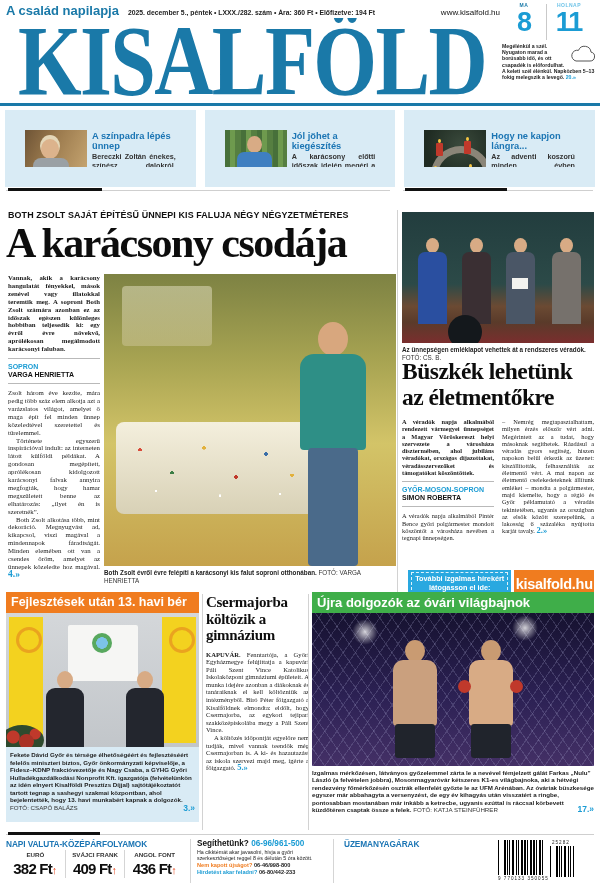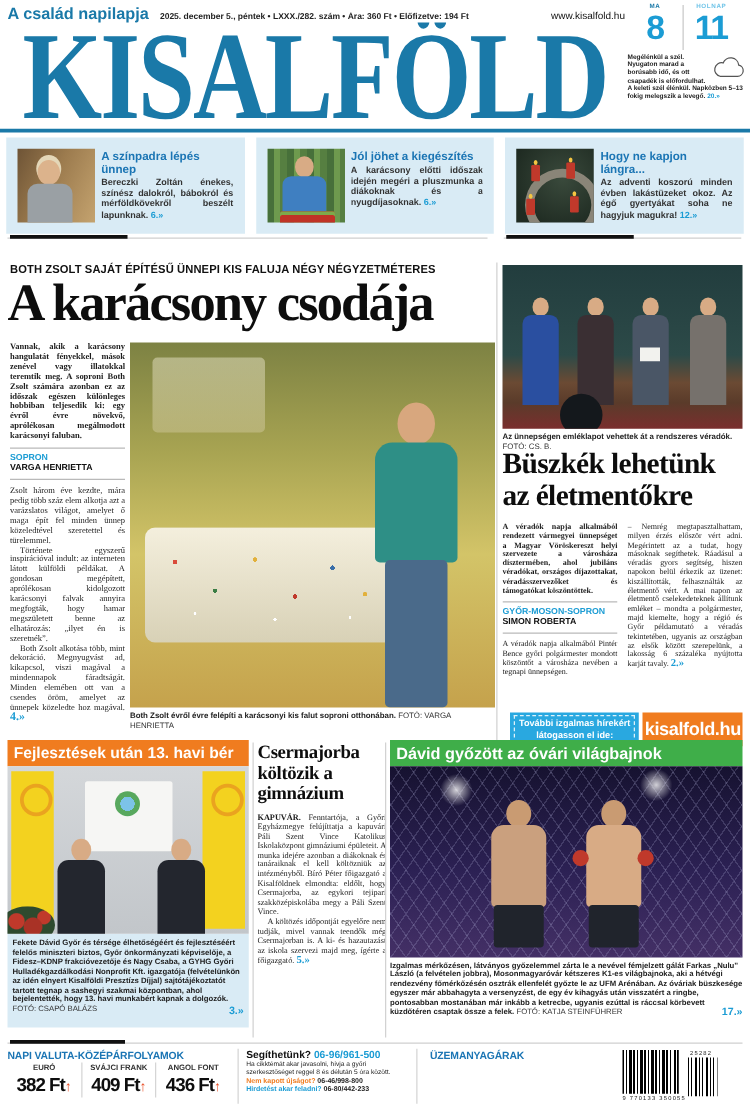--- a/index.html
+++ b/index.html
@@ -18,21 +18,21 @@
   .w-label{display:block;font-size:5px;font-weight:bold;letter-spacing:.5px;color:#1a79a8;}
   .w-label.light{color:#6fc4e8;}
   .w-temp{display:block;font-size:27px;font-weight:bold;color:#1b9cd4;line-height:28px;letter-spacing:-1px;}
   .w-sep{width:1px;background:#c9c9c9;height:36px;margin-top:2px;}
   .w-text{margin-top:3px;font-size:5.2px;line-height:6.2px;font-weight:bold;color:#222;text-align:left;}
   .w-cloud{float:right;margin:1px 0 1px 2px;}
   .pref{color:#1b9cd4;font-weight:bold;}
   .blue-rule{position:absolute;left:0;top:103px;width:600px;height:3px;background:#1a79a8;}
   
   .teasers{position:absolute;left:5px;top:110px;width:590px;height:77px;display:flex;gap:9px;}
-  .teaser{flex:1;background:#d9ebf5;display:flex;gap:5px;padding:9px;box-sizing:border-box;overflow:hidden;}
+  .teaser{flex:1;background:#d9ebf5;display:flex;gap:5px;padding:20px;box-sizing:border-box;overflow:hidden;}
   .t-photo{width:62px;flex:none;position:relative;overflow:hidden;}
   .t-body{flex:1;overflow:hidden;}
   .t-title{color:#1b75b4;font-weight:bold;font-size:9.3px;line-height:10px;margin:1px 0 2px;}
   .t-text{font-size:7.2px;line-height:8.5px;font-weight:bold;color:#333;text-align:justify;}
   
   .divider{position:absolute;height:1px;background:#cfcfcf;}
   .divider::before{content:"";position:absolute;left:2px;top:-2px;height:3px;background:#111;width:var(--tick,90px);}
   
   .main{position:absolute;left:6px;top:210px;width:588px;height:392px;}
   .kicker{position:absolute;left:2px;top:0;font-size:9.3px;font-weight:bold;letter-spacing:.1px;color:#111;transform:scaleX(.96);transform-origin:left;white-space:nowrap;}
@@ -365,21 +365,21 @@
 
     <div class="b-mid">
       <div class="headline-mid">Csermajorba költözik a gimnázium</div>
       <p><b>KAPUVÁR.</b><span> Fenntartója, a Győri Egyházmegye felújíttatja a kapuvári Páli Szent Vince Katolikus Iskolaközpont gimnáziumi épületeit. A munka idejére azonban a diákoknak és tanáraiknak el kell költözniük az intézményből. Bíró Péter főigazgató a Kisalföldnek elmondta: eldőlt, hogy Csermajorba, az egykori tejipari szakközépiskolába megy a Páli Szent Vince.</span></p>
       <p class="indent"><span>A költözés időpontját egyelőre nem tudják, mivel vannak teendők még Csermajorban is. A ki- és hazautazást az iskola szervezi majd meg, ígérte a főigazgató.</span> <span class="pgref">5.»</span></p>
     </div>
 
     <div class="vr" style="left:302px;"></div>
 
     <div class="b-right">
-      <div class="banner green">Dávid győzött az óvári világbajnok</div>
+      <div class="banner green">Újra dolgozók az óvári világbajnok</div>
       <div class="photo photo-br scene">
         <div class="br-light brl1"></div>
           <div class="br-light brl2"></div>
         <div class="br-fig brf1">
             <div class="head"></div>
             <div class="body"></div>
             <div class="shorts"></div>
           </div>
         <div class="br-fig brf2">
             <div class="head"></div>

